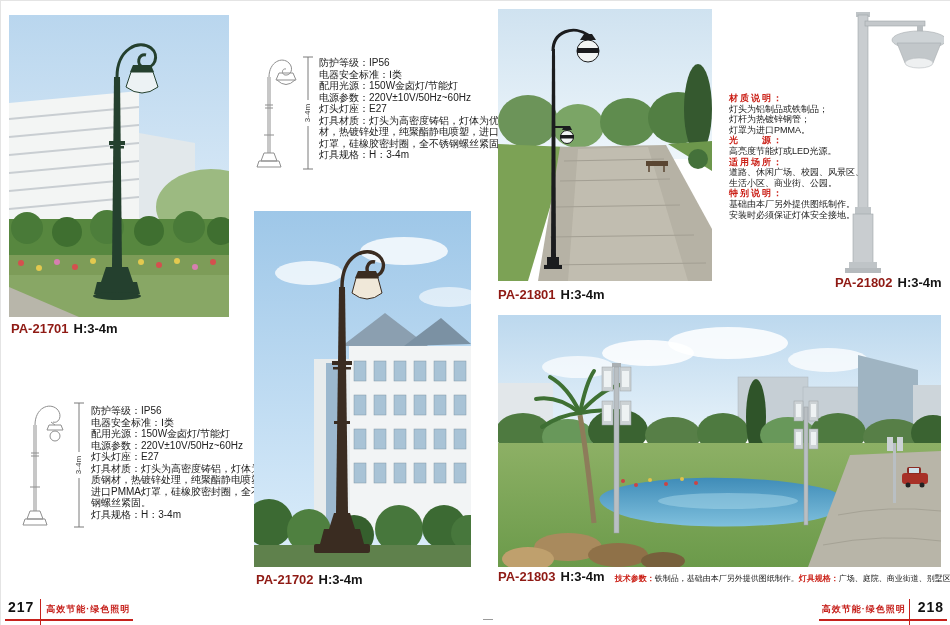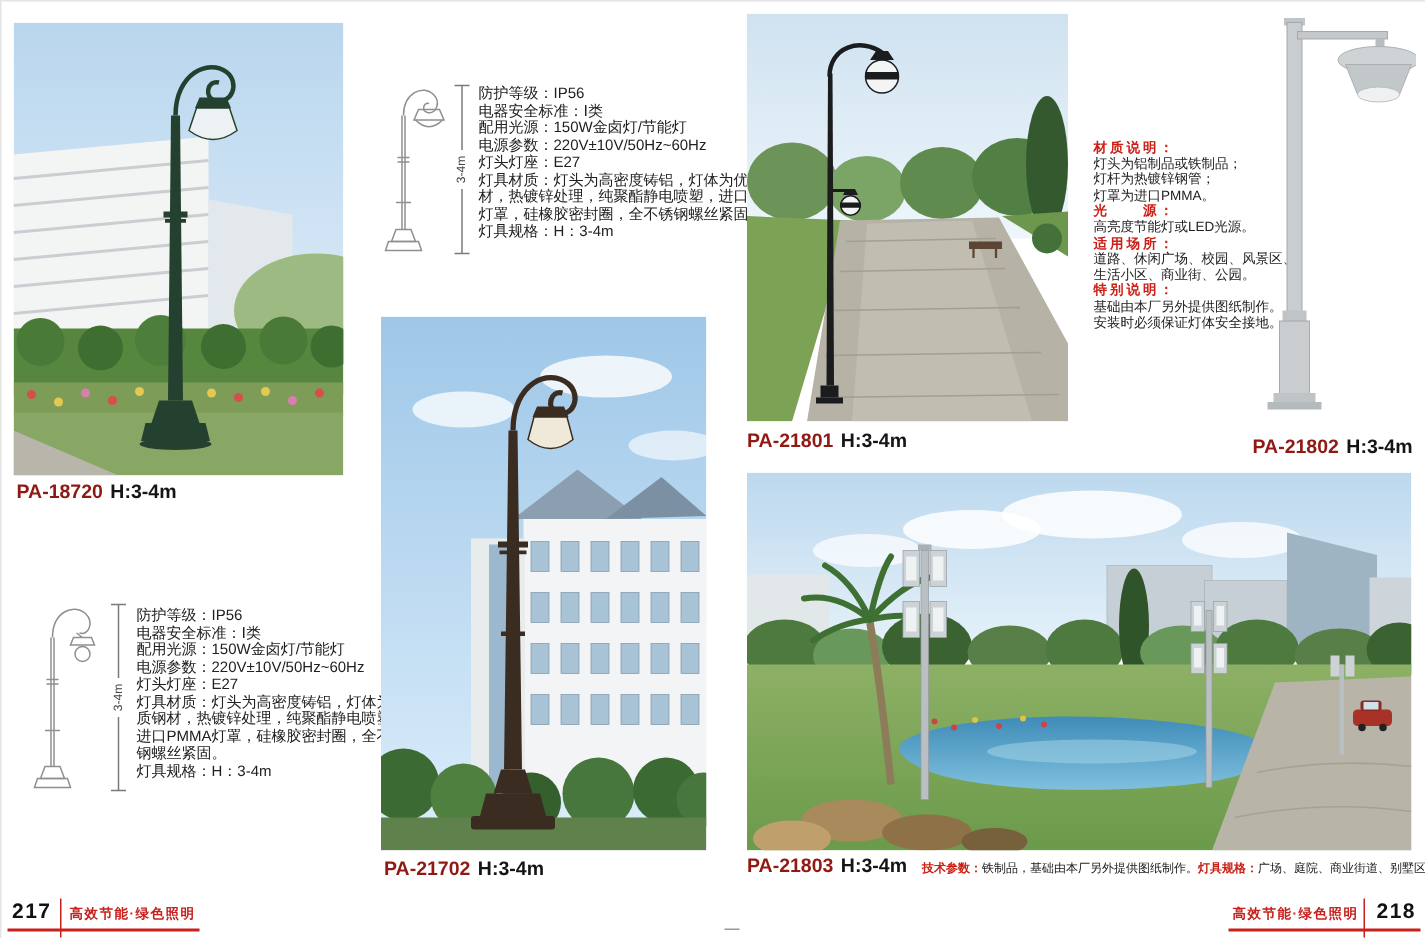--- a/index.html
+++ b/index.html
@@ -90,21 +90,21 @@
         <rect x="100" y="126" width="16" height="4" fill="#24402e"></rect>
         <rect x="101" y="131" width="14" height="2.5" fill="#24402e"></rect>
         <polygon points="97,252 119,252 124,267 92,267" fill="#24402e"></polygon>
         <polygon points="88,267 128,267 131,279 85,279" fill="#24402e"></polygon>
         <ellipse cx="108" cy="281" rx="24" ry="4" fill="#24402e"></ellipse>
       </g>
     </svg>
   </div>
 
   <div class="plabel" style="left:10px;top:318px;">
-    <span class="pcode">PA-18720</span><span class="psize">H:3-4m</span>
+    <span class="pcode">PA-21701</span><span class="psize">H:3-4m</span>
   </div>
 
   <div class="drawing" style="left:246px;top:46px;width:74px;height:130px;">
     <svg viewBox="0 0 74 130">
       <g stroke="#8f8f8f" fill="none" stroke-width="1">
         <path d="M22 30 C22 15 35 9 42 16 C47 21 44 29 38 28 C34 27 35 21 39 22"></path>
         <path d="M32 26 L46 26 L49 33 L29 33 Z"></path>
         <path d="M30 33 Q39 42 48 33"></path>
         <line x1="21" y1="30" x2="21" y2="106"></line>
         <line x1="23" y1="30" x2="23" y2="106"></line>
@@ -320,21 +320,21 @@
         <path d="M68 36 L112 36 L104 56 L76 56 Z" fill="#c2c7ca" stroke="#a6abae" stroke-width="0.6"></path>
         <ellipse cx="90" cy="56" rx="14" ry="5" fill="#eef0f1" stroke="#b6bbbe" stroke-width="0.6"></ellipse>
         <rect x="26" y="200" width="16" height="7" fill="#bfc4c7"></rect>
         <rect x="24" y="207" width="20" height="50" fill="#c9cdd0" stroke="#9fa5a9" stroke-width="0.6"></rect>
         <rect x="20" y="255" width="28" height="6" fill="#bfc4c7"></rect>
         <rect x="16" y="261" width="36" height="5" fill="#b5babd"></rect>
       </g>
     </svg>
   </div>
 
-  <div class="plabel" style="left:822px;top:288px;padding-left:12px;">
+  <div class="plabel" style="left:822px;top:272px;padding-left:12px;">
     <span class="pcode">PA-21802</span><span class="psize">H:3-4m</span>
   </div>
 
   <div class="photo" style="left:497px;top:314px;width:443px;height:252px;">
     <svg viewBox="0 0 443 252">
       <defs>
         <linearGradient id="sky5" x1="0" y1="0" x2="0" y2="1">
           <stop offset="0" stop-color="#bcd8ee"></stop>
             <stop offset="1" stop-color="#e8f3fa"></stop>
         </linearGradient>

